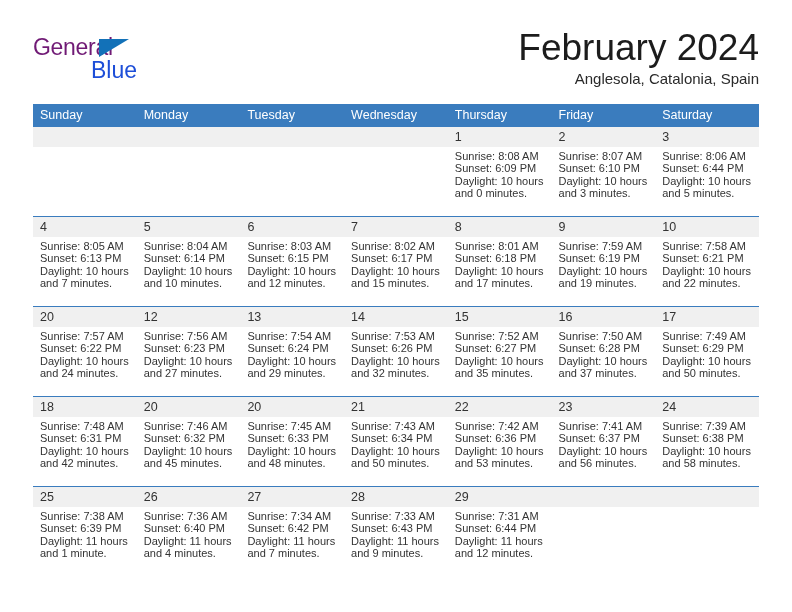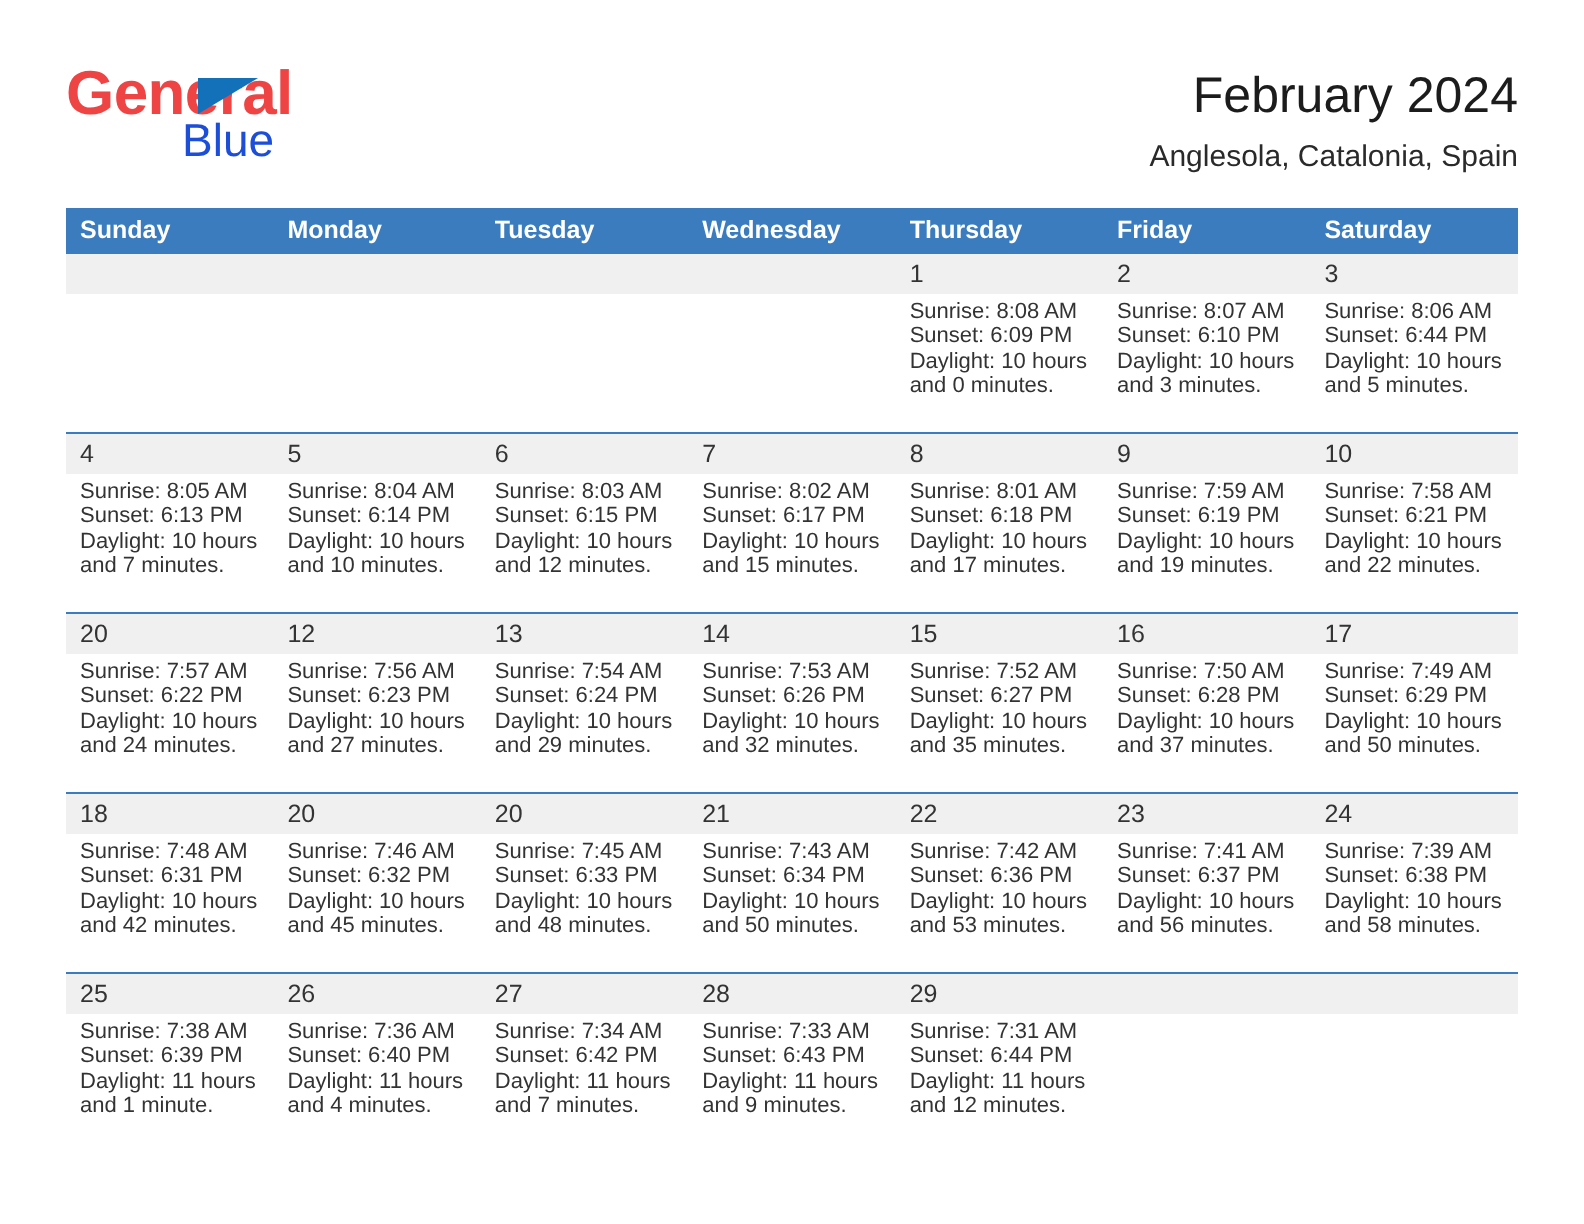--- a/index.html
+++ b/index.html
@@ -27,24 +27,23 @@
     position: absolute;
     left: 0; top: 4px;
     width: 200px;
   }
   .logo-row1 {
     position: relative;
     height: 26px;
     line-height: 26px;
   }
   .logo-general {
-    font-size: 31px;
-    color: #ef4444;
+    font-size: 23px;
+    color: #701a75;
     letter-spacing: -0.3px;
-    font-weight: bold;
   }
   .logo-tri {
     position: absolute;
     left: 66px; top: 5px;
     width: 0; height: 0;
     border-left: 30px solid #1271b8;
     border-bottom: 18px solid transparent;
   }
   .logo-row2 {
     margin-top: -3px;
@@ -53,21 +52,21 @@
     color: #1d4ed8;
     line-height: 26px;
   }
 
   .titles {
     position: absolute;
     right: 0; top: 0;
     text-align: right;
   }
   .month-title {
-    font-size: 25px;
+    font-size: 37px;
     color: #1c1c1c;
     line-height: 36px;
     white-space: nowrap;
   }
   .location {
     font-size: 15px;
     color: #2a2a2a;
     line-height: 22px;
     margin-top: 2px;
     white-space: nowrap;
@@ -78,21 +77,21 @@
   .cal {
     position: absolute;
     left: 33px; top: 104px;
     width: 726px;
     border-collapse: collapse;
     table-layout: fixed;
   }
   .cal th {
     background: #3a7cbe;
     color: #ffffff;
-    font-weight: bold;
+    font-weight: normal;
     font-size: 12.5px;
     text-align: left;
     padding: 4px 0 4px 7px;
     height: 21px;
     border: none;
   }
   .weekrow {
     border-top: 1px solid #3a7cbe;
   }
   .cal td {

